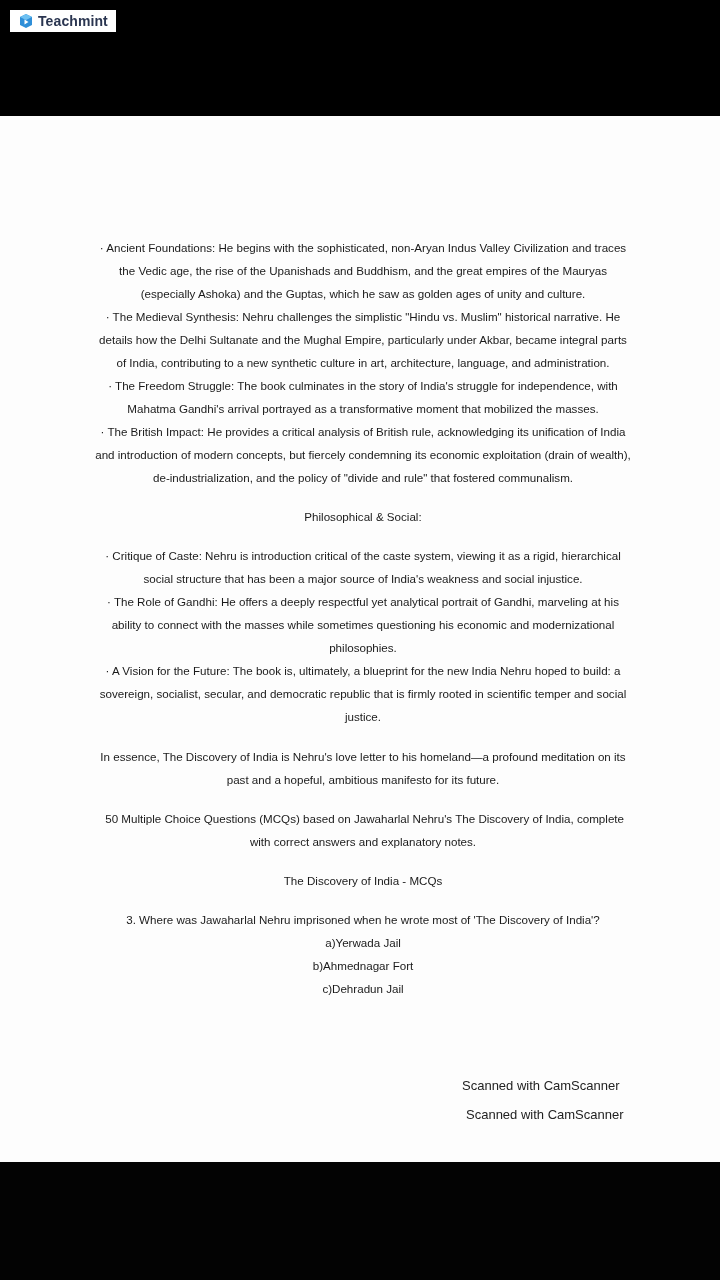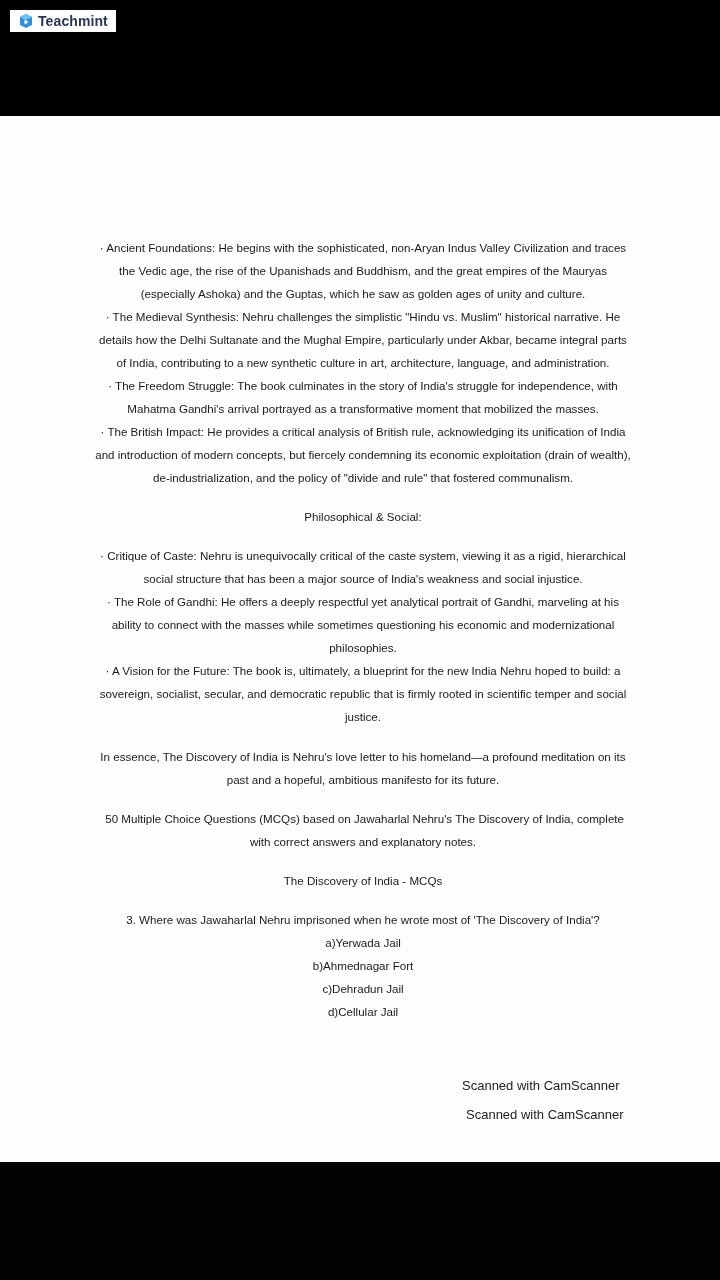--- a/index.html
+++ b/index.html
@@ -49,35 +49,34 @@
 
 <div class="page">
   <div class="content">
     <p>· Ancient Foundations: He begins with the sophisticated, non-Aryan Indus Valley Civilization and traces the Vedic age, the rise of the Upanishads and Buddhism, and the great empires of the Mauryas (especially Ashoka) and the Guptas, which he saw as golden ages of unity and culture.</p>
     <p>· The Medieval Synthesis: Nehru challenges the simplistic "Hindu vs. Muslim" historical narrative. He details how the Delhi Sultanate and the Mughal Empire, particularly under Akbar, became integral parts of India, contributing to a new synthetic culture in art, architecture, language, and administration.</p>
     <p>· The Freedom Struggle: The book culminates in the story of India's struggle for independence, with Mahatma Gandhi's arrival portrayed as a transformative moment that mobilized the masses.</p>
     <p>· The British Impact: He provides a critical analysis of British rule, acknowledging its unification of India and introduction of modern concepts, but fiercely condemning its economic exploitation (drain of wealth), de-industrialization, and the policy of "divide and rule" that fostered communalism.</p>
     <div class="gap"></div>
     <p>Philosophical &amp; Social:</p>
     <div class="gap"></div>
-    <p>· Critique of Caste: Nehru is unequivocally critical of the caste system, viewing it as a rigid, hierarchical social structure that has been a major source of India's weakness and social injustice.</p>
+    <p>· Critique of Caste: Nehru is introduction critical of the caste system, viewing it as a rigid, hierarchical social structure that has been a major source of India's weakness and social injustice.</p>
     <p>· The Role of Gandhi: He offers a deeply respectful yet analytical portrait of Gandhi, marveling at his ability to connect with the masses while sometimes questioning his economic and modernizational philosophies.</p>
     <p>· A Vision for the Future: The book is, ultimately, a blueprint for the new India Nehru hoped to build: a sovereign, socialist, secular, and democratic republic that is firmly rooted in scientific temper and social justice.</p>
     <div class="gap"></div>
     <p>In essence, The Discovery of India is Nehru's love letter to his homeland—a profound meditation on its past and a hopeful, ambitious manifesto for its future.</p>
     <div class="gap"></div>
     <p style="white-space:pre-wrap;"> 50 Multiple Choice Questions (MCQs) based on Jawaharlal Nehru's The Discovery of India, complete with correct answers and explanatory notes.</p>
     <div class="gap"></div>
     <p>The Discovery of India - MCQs</p>
     <div class="gap"></div>
     <p>3. Where was Jawaharlal Nehru imprisoned when he wrote most of 'The Discovery of India'?</p>
     <div class="opts">
       <p>a)Yerwada Jail</p>
       <p>b)Ahmednagar Fort</p>
       <p>c)Dehradun Jail</p>
-      <p>d)Cellular Jail</p>
     </div>
   </div>
   <div class="scan1">Scanned with CamScanner</div>
   <div class="scan2">Scanned with CamScanner</div>
 </div>
 
 <div class="bottom-bar"></div>
 
 </body></html>

